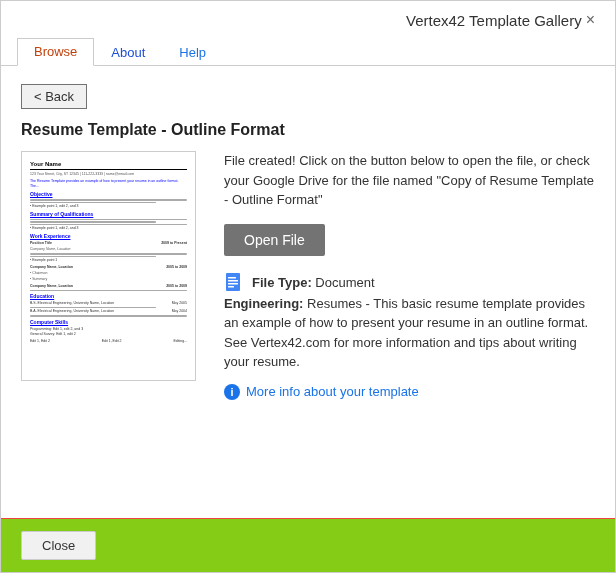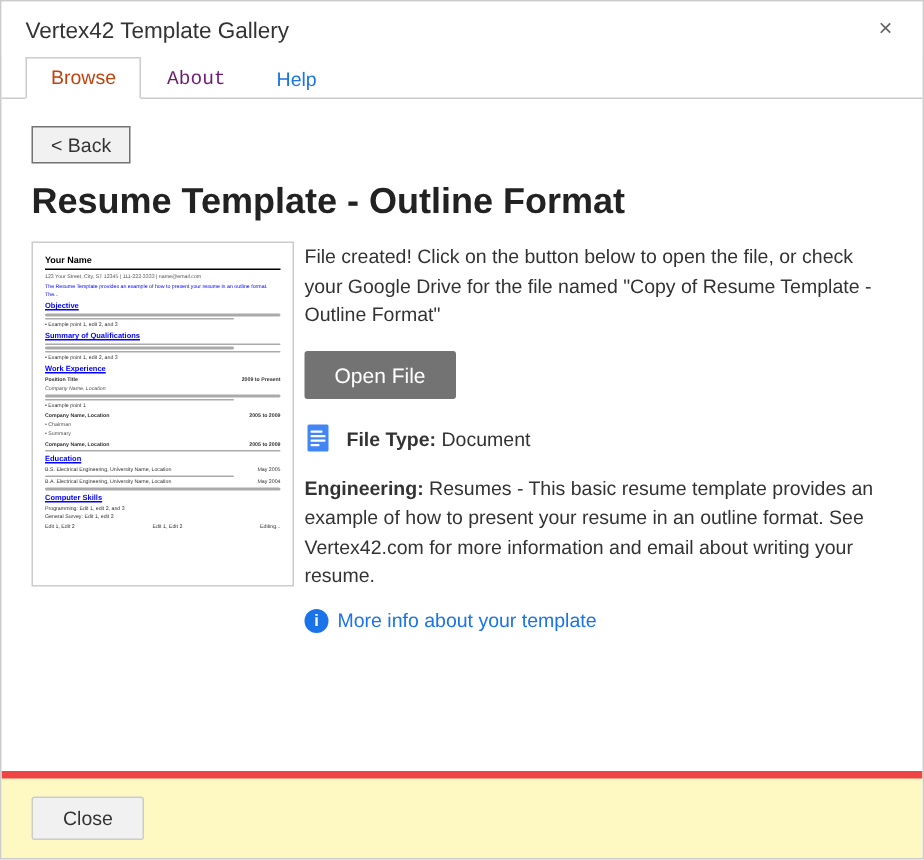--- a/index.html
+++ b/index.html
@@ -9,21 +9,21 @@
       width: 616px;
       height: 573px;
       position: relative;
       border: 1px solid #ccc;
       overflow: hidden;
     }
 
     .title-bar {
       display: flex;
       align-items: center;
-      justify-content: space-between;
+      justify-content: flex-end;
       padding: 10px 16px 8px 16px;
       background: #fff;
     }
     .title-bar-text {
       font-size: 15px;
       color: #333;
     }
     .close-btn {
       cursor: pointer;
       font-size: 16px;
@@ -52,22 +52,21 @@
       bottom: -1px;
     }
     .tab.active {
       border-color: #ccc;
       border-bottom: 1px solid #fff;
       background: #fff;
       color: #c2410c;
       font-weight: normal;
     }
     .tab.about {
-      color: #701a75;
-      font-family: Liberation Mono, monospace;
+      color: #1d4ed8;
     }
     .tab.help {
       color: #1a73e8;
     }
 
     .content-area {
       padding: 10px 20px;
       flex: 1;
     }
 
@@ -76,29 +75,29 @@
       border: 1px solid #737373;
       padding: 4px 12px;
       font-size: 13px;
       cursor: pointer;
       color: #333;
       margin: 8px 0 6px 0;
       display: inline-block;
     }
 
     .template-title {
-      font-size: 24px;
+      font-size: 16px;
       font-weight: bold;
       color: #222;
       margin: 6px 0 12px 0;
     }
 
     .main-content {
       display: flex;
-      gap: 7px;
+      gap: 28px;
       align-items: flex-start;
     }
 
     .preview-container {
       width: 175px;
       min-width: 175px;
       border: 1px solid #ccc;
       background: #fff;
       padding: 4px;
       height: 230px;
@@ -169,21 +168,20 @@
       cursor: pointer;
       border-radius: 2px;
       margin-bottom: 16px;
       display: inline-block;
     }
 
     .file-type-row {
       display: flex;
       align-items: center;
       gap: 6px;
-      margin-bottom: 12px;
     }
     .doc-icon {
       width: 22px;
       height: 22px;
       display: inline-flex;
       align-items: center;
       justify-content: center;
     }
 
     .file-type-text {
@@ -221,22 +219,22 @@
       font-weight: bold;
       flex-shrink: 0;
     }
 
     .bottom-bar {
       position: absolute;
       bottom: 0;
       left: 0;
       right: 0;
       padding: 12px 20px;
-      border-top: 5px solid #ef4444;
-      background: #fef9c3;
+      border-top: 1px solid #ef4444;
+      background: #84cc16;
     }
 
     .close-bottom-btn {
       background: #f1f1f1;
       border: 1px solid #ccc;
       padding: 6px 20px;
       font-size: 13px;
       cursor: pointer;
       color: #333;
       border-radius: 2px;
@@ -335,21 +333,21 @@
             <rect x="4" y="11" width="10" height="1.5" rx="0.5" fill="#fff"></rect>
             <rect x="4" y="14" width="6" height="1.5" rx="0.5" fill="#fff"></rect>
           </svg>
         </div>
         <span class="file-type-text">
           <b>File Type:</b> <span>Document</span>
         </span>
       </div>
 
       <p class="description-text">
-        <b>Engineering:</b> <span>Resumes - This basic resume template provides an example of how to present your resume in an outline format. See Vertex42.com for more information and email about writing your resume.</span>
+        <b>Engineering:</b> <span>Resumes - This basic resume template provides an example of how to present your resume in an outline format. See Vertex42.com for more information and tips about writing your resume.</span>
       </p>
 
       <a class="more-info-link">
         <span class="info-circle">i</span>
         <span>More info about your template</span>
       </a>
     </div>
   </div>
 </div>
 

